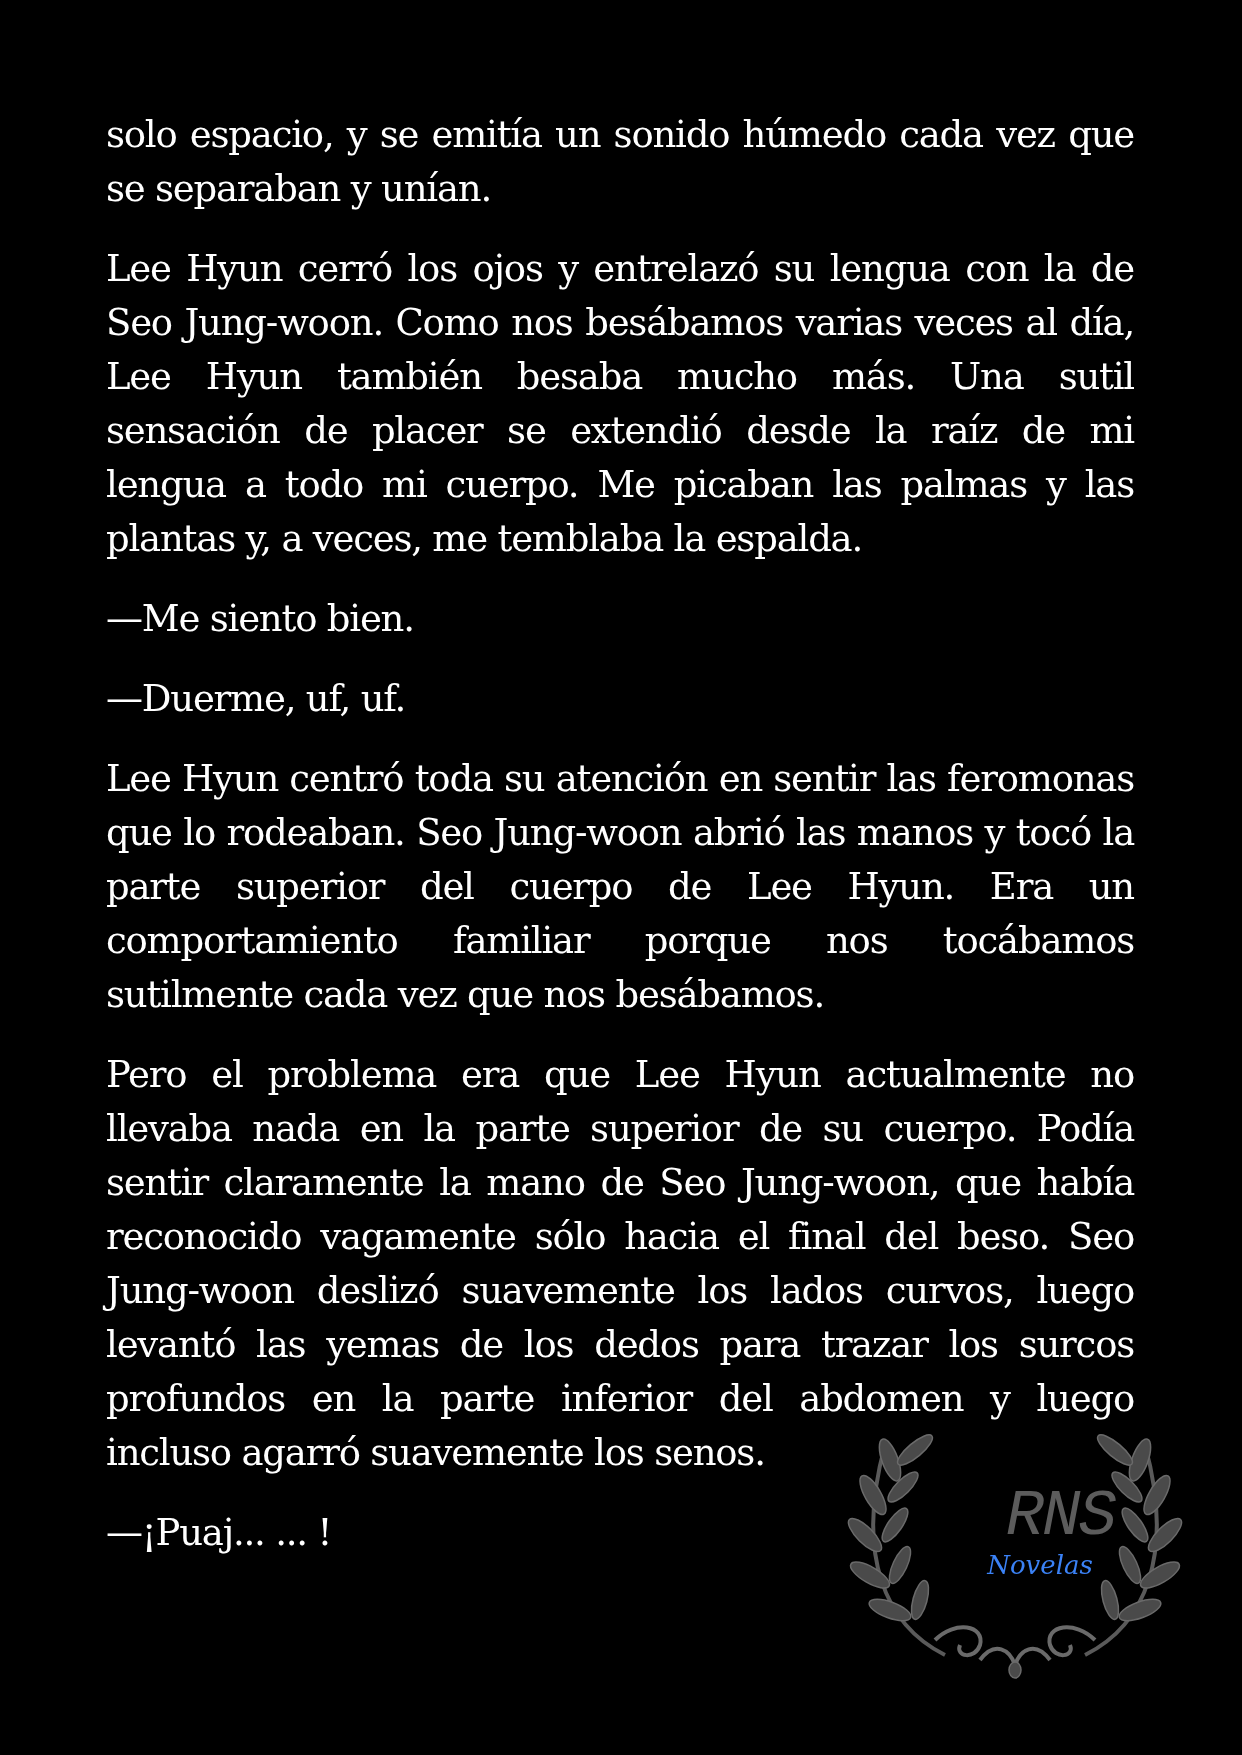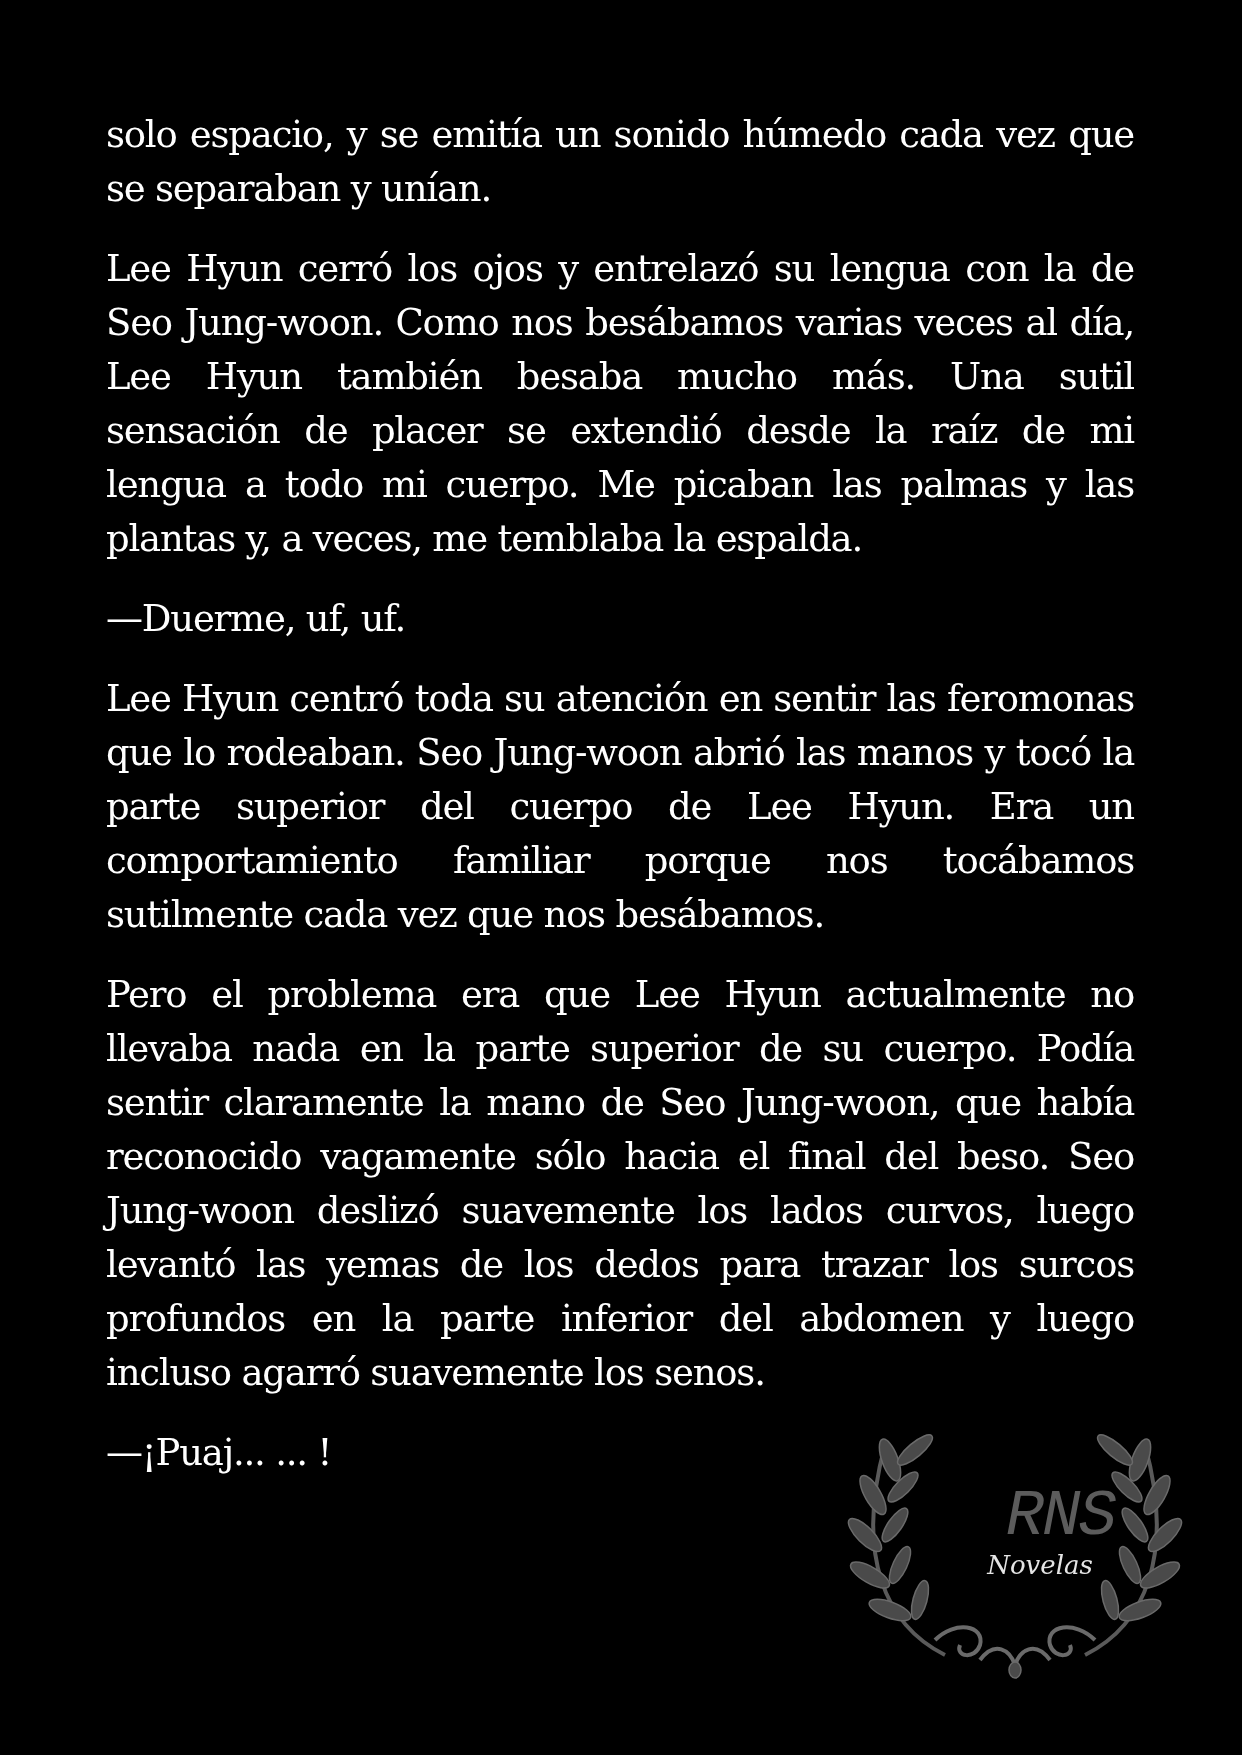--- a/index.html
+++ b/index.html
@@ -53,34 +53,35 @@
     .wm-sub {
       position: absolute;
       left: 120px;
       top: 125px;
       width: 150px;
       text-align: center;
       font-family: "DejaVu Serif", "Liberation Serif", serif;
       font-style: italic;
       font-size: 26px;
       line-height: 30px;
-      color: #e5e5e5;
+      color: #3b82f6;
     }
     .wreath {
       position: absolute;
       left: 0;
       top: 0;
     }
   </style>
 </head>
 <body>
 
 <div class="page">
   <p class="para">solo espacio, y se emitía un sonido húmedo cada vez que se separaban y unían.</p>
   <p class="para">Lee Hyun cerró los ojos y entrelazó su lengua con la de Seo Jung-woon. Como nos besábamos varias veces al día, Lee Hyun también besaba mucho más. Una sutil sensación de placer se extendió desde la raíz de mi lengua a todo mi cuerpo. Me picaban las palmas y las plantas y, a veces, me temblaba la espalda.</p>
+  <p class="para">—Me siento bien.</p>
   <p class="para">—Duerme, uf, uf.</p>
   <p class="para">Lee Hyun centró toda su atención en sentir las feromonas que lo rodeaban. Seo Jung-woon abrió las manos y tocó la parte superior del cuerpo de Lee Hyun. Era un comportamiento familiar porque nos tocábamos sutilmente cada vez que nos besábamos.</p>
   <p class="para">Pero el problema era que Lee Hyun actualmente no llevaba nada en la parte superior de su cuerpo. Podía sentir claramente la mano de Seo Jung-woon, que había reconocido vagamente sólo hacia el final del beso. Seo Jung-woon deslizó suavemente los lados curvos, luego levantó las yemas de los dedos para trazar los surcos profundos en la parte inferior del abdomen y luego incluso agarró suavemente los senos.</p>
   <p class="para">—¡Puaj... ... !</p>
 </div>
 
 <div class="watermark">
   <svg class="wreath" width="340" height="260" viewBox="0 0 340 260">
     <g fill="#4a4a4a" stroke="#6a6a6a" stroke-width="1.5">
 

